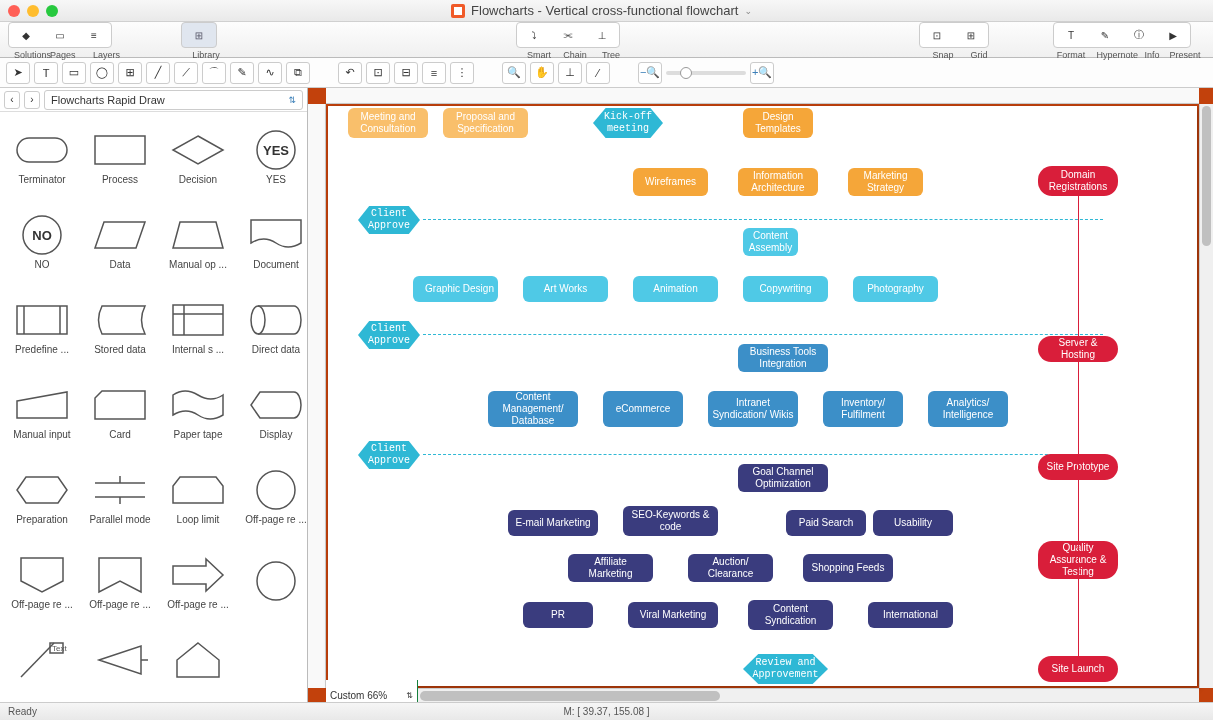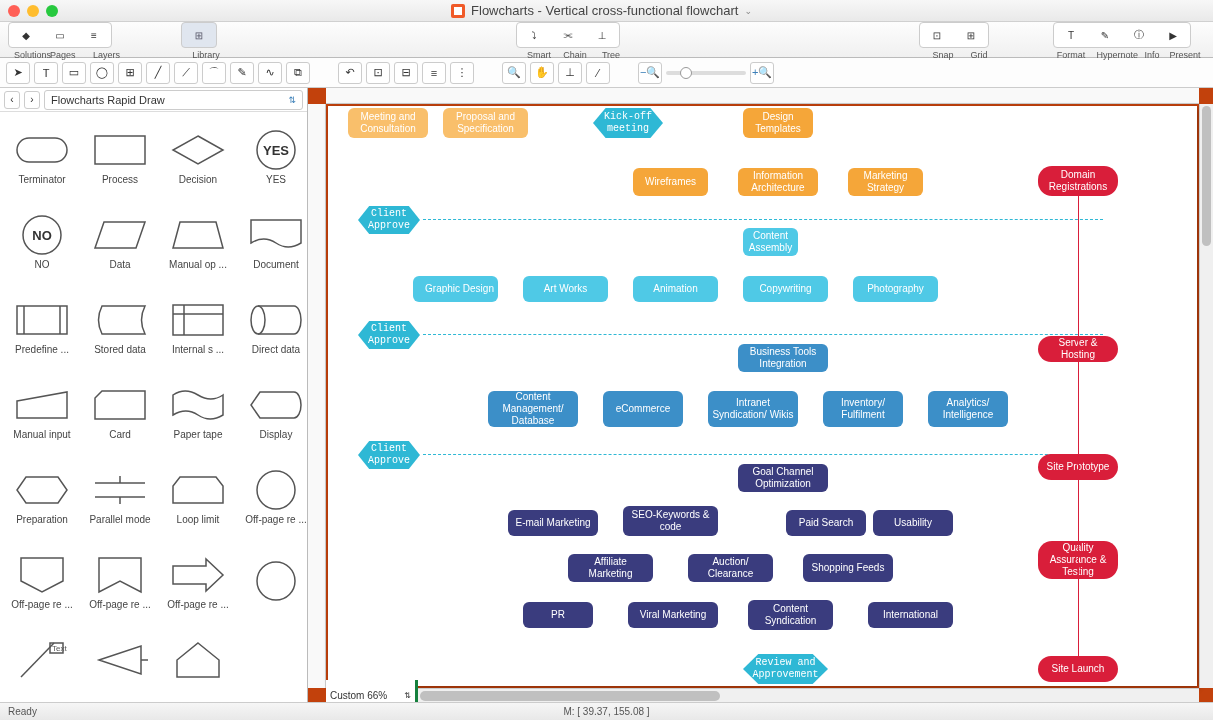--- a/index.html
+++ b/index.html
@@ -32,21 +32,21 @@
 .shape-cell { display:flex; flex-direction:column; align-items:center; justify-content:center; gap:4px; padding:4px; cursor:pointer; }
 .shape-svg { width:60px; height:40px; display:flex; align-items:center; justify-content:center;}
 .shape-label { font-size:10px; color:#444; text-align:center; white-space:nowrap; overflow:hidden; text-overflow:ellipsis; width:68px;}
 .canvas-wrap { flex:1; position:relative; background:#c2410c; overflow:hidden; }
 .ruler-h { position:absolute; top:0; left:18px; right:14px; height:16px; background:#f9f9f9; border-bottom:1px solid #ccc;}
 .ruler-v { position:absolute; top:16px; left:0; width:18px; bottom:14px; background:#f9f9f9; border-right:1px solid #ccc;}
 .page { position:absolute; top:18px; left:20px; right:16px; bottom:16px; background:#fff; box-shadow: 2px 2px 6px rgba(0,0,0,.3);}
 .scroll-v { position:absolute; right:0; top:16px; bottom:14px; width:14px; background:#f0f0f0; border-left:1px solid #ccc;}
 .scroll-v-thumb { position:absolute; left:2px; right:2px; top:2px; height:140px; background:#c0c0c0; border-radius:5px;}
 .scroll-h { position:absolute; bottom:0; left:18px; right:14px; height:14px; background:#f0f0f0; border-top:1px solid #ccc; display:flex; align-items:center;}
-.zoom-box { width:92px; height:14px; border-right:3px solid #15803d; font-size:10px; display:flex; align-items:center; padding:16px 4px; background:#fff;}
+.zoom-box { width:92px; height:14px; border-right:1px solid #15803d; font-size:10px; display:flex; align-items:center; padding:16px 4px; background:#fff;}
 .scroll-h-track { flex:1; position:relative; height:10px;}
 .scroll-h-thumb { position:absolute; top:0; bottom:0; left:2px; width:300px; background:#c0c0c0; border-radius:5px;}
 .node { position:absolute; display:flex; align-items:center; justify-content:center; text-align:center; font-size:10px; color:#fff; border-radius:6px; padding:2px 4px; line-height:1.2; }
 .orange { background:#f5a639; } .orange-light { background:#f9bf6b; }
 .teal { background:#2eb8d5;font-family:Liberation Mono, monospace; } .cyan { background:#4fc9e6; }
 .blue { background:#3c8fc8; } .navy { background:#3a3c7e; }
 .red { background:#d91e3a; border-radius:14px; }
 .hex { clip-path: polygon(18% 0, 82% 0, 100% 50%, 82% 100%, 18% 100%, 0 50%); border-radius:0; }
 .dashed-line { position:absolute; border-top: 1.5px dashed #2eb8d5; }
 .solid-line { position:absolute; background:#999; }

